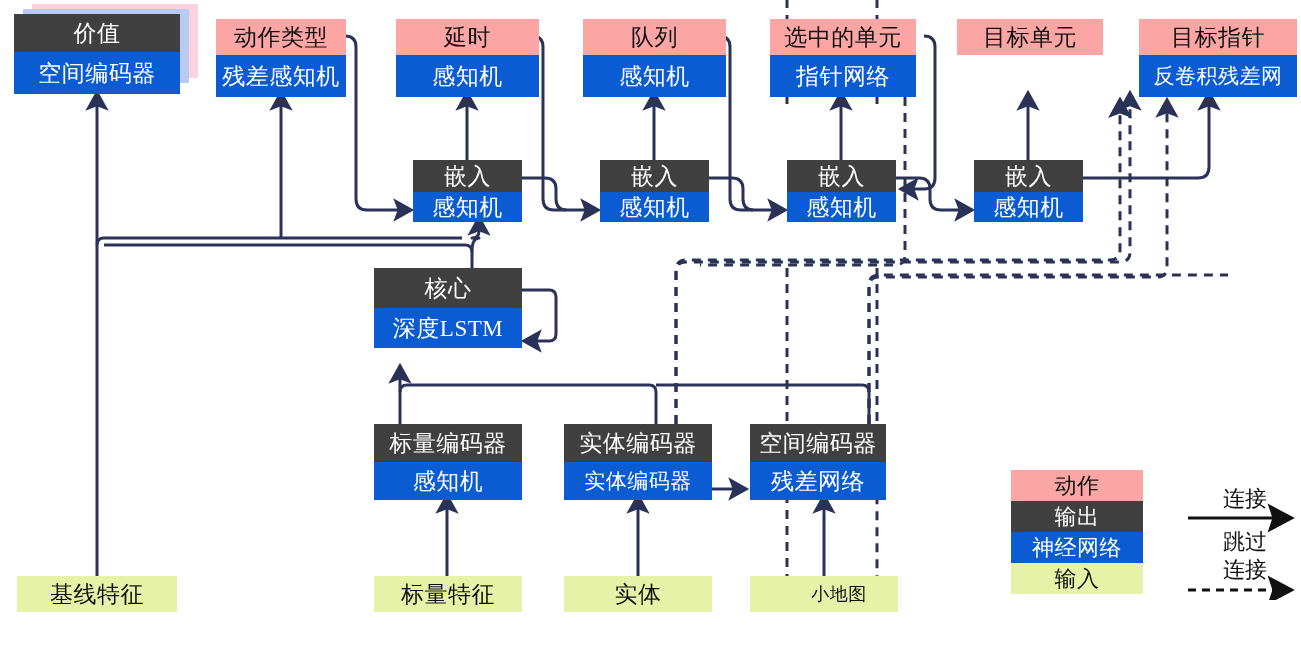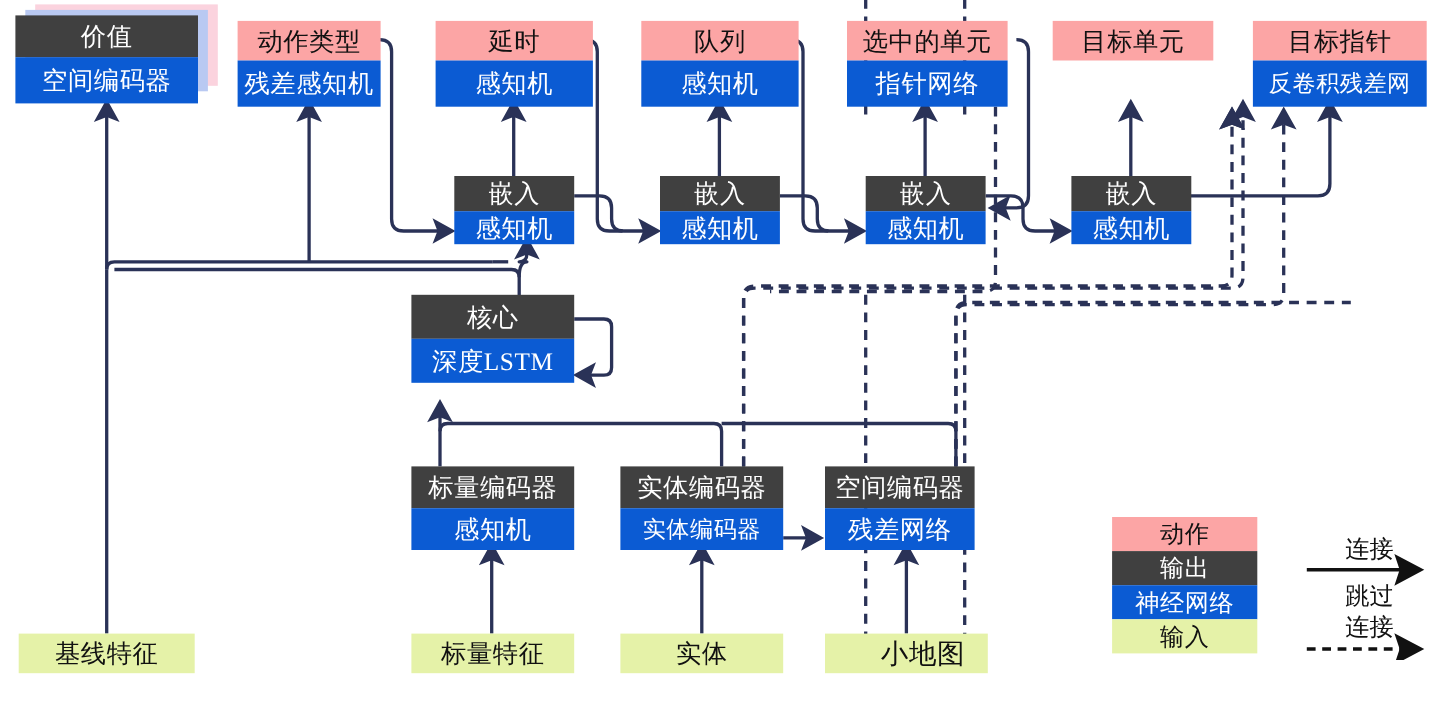--- a/index.html
+++ b/index.html
@@ -224,21 +224,21 @@
     <div class="cell bot c-net" style="height:38px;font-size:21px;">实体编码器</div>
   </div>
   <div class="node" style="left:750px;top:424px;width:136px;">
     <div class="cell top c-output" style="height:38px;">空间编码器</div>
     <div class="cell bot c-net" style="height:38px;">残差网络</div>
   </div>
 
   <div class="node cell c-input" style="left:17px;top:576px;width:160px;height:36px;font-size:23px;">基线特征</div>
   <div class="node cell c-input" style="left:374px;top:576px;width:148px;height:36px;font-size:23px;">标量特征</div>
   <div class="node cell c-input" style="left:564px;top:576px;width:148px;height:36px;font-size:23px;">实体</div>
-  <div class="node cell c-input" style="left:750px;top:576px;width:148px;height:36px;font-size:25px;padding-left:30px;">小地图</div>
+  <div class="node cell c-input" style="left:750px;top:576px;width:148px;height:36px;font-size:18px;padding-left:30px;">小地图</div>
 
   <div class="legend" style="left:1011px;top:470px;width:132px;">
     <div class="cell c-action" style="height:31px;">动作</div>
     <div class="cell c-output" style="height:31px;">输出</div>
     <div class="cell c-net" style="height:31px;">神经网络</div>
     <div class="cell c-input" style="height:31px;">输入</div>
   </div>
 
   <div class="legtext" style="left:1190px;top:484px;width:110px;">连接</div>
   <div class="legtext" style="left:1190px;top:527px;width:110px;">跳过</div>

